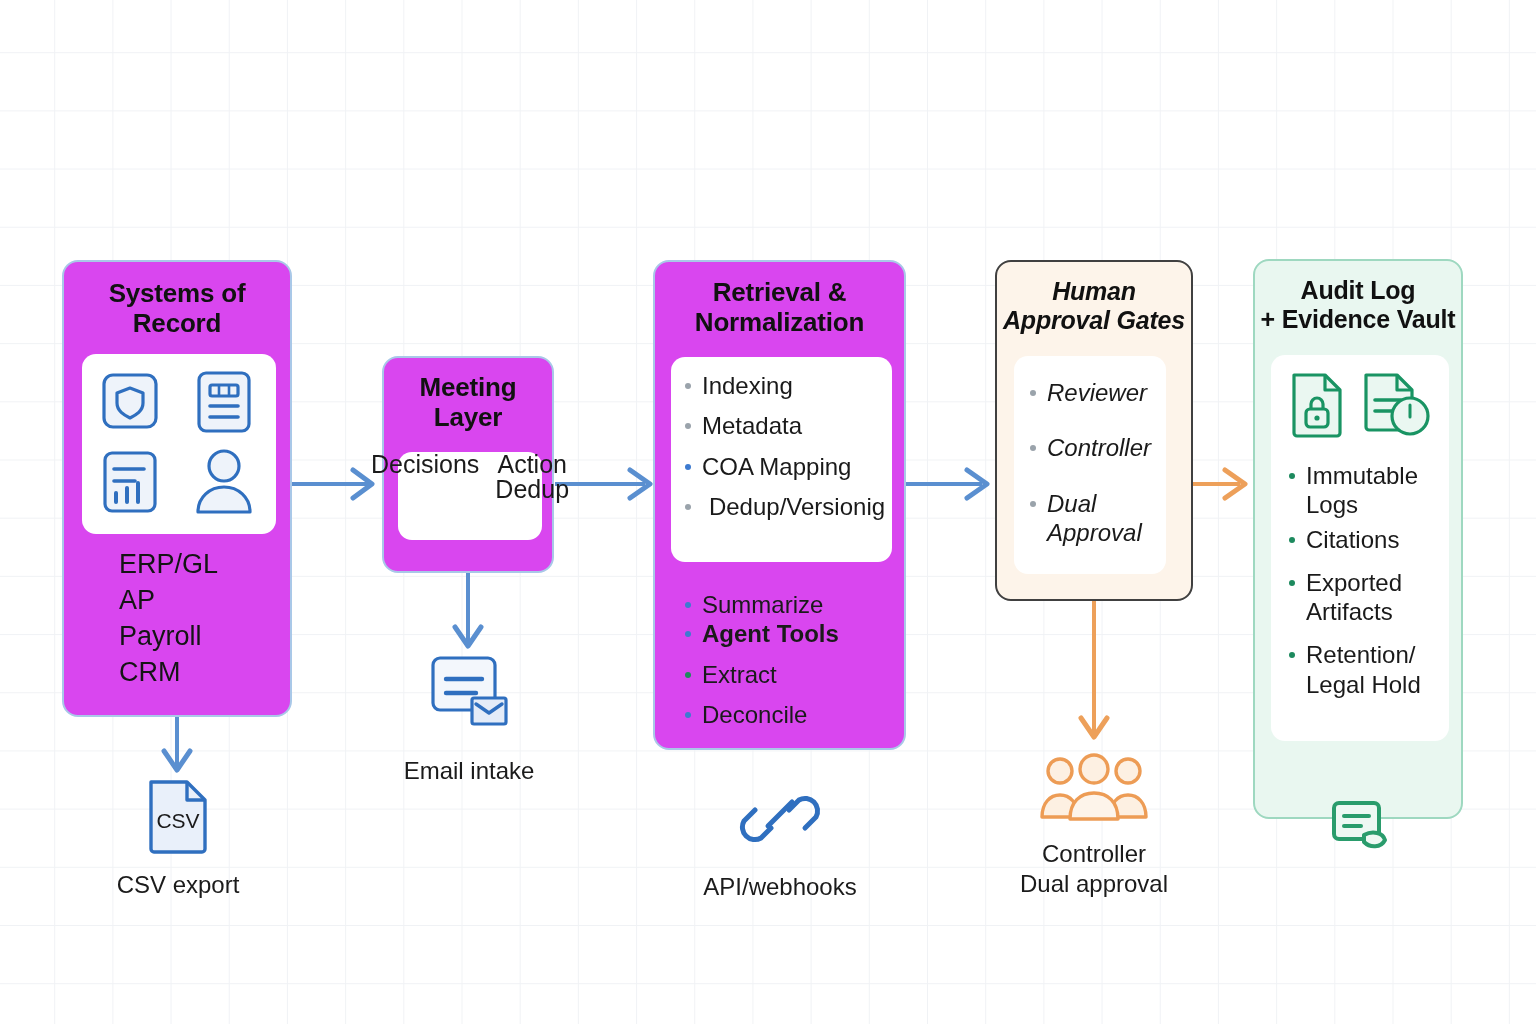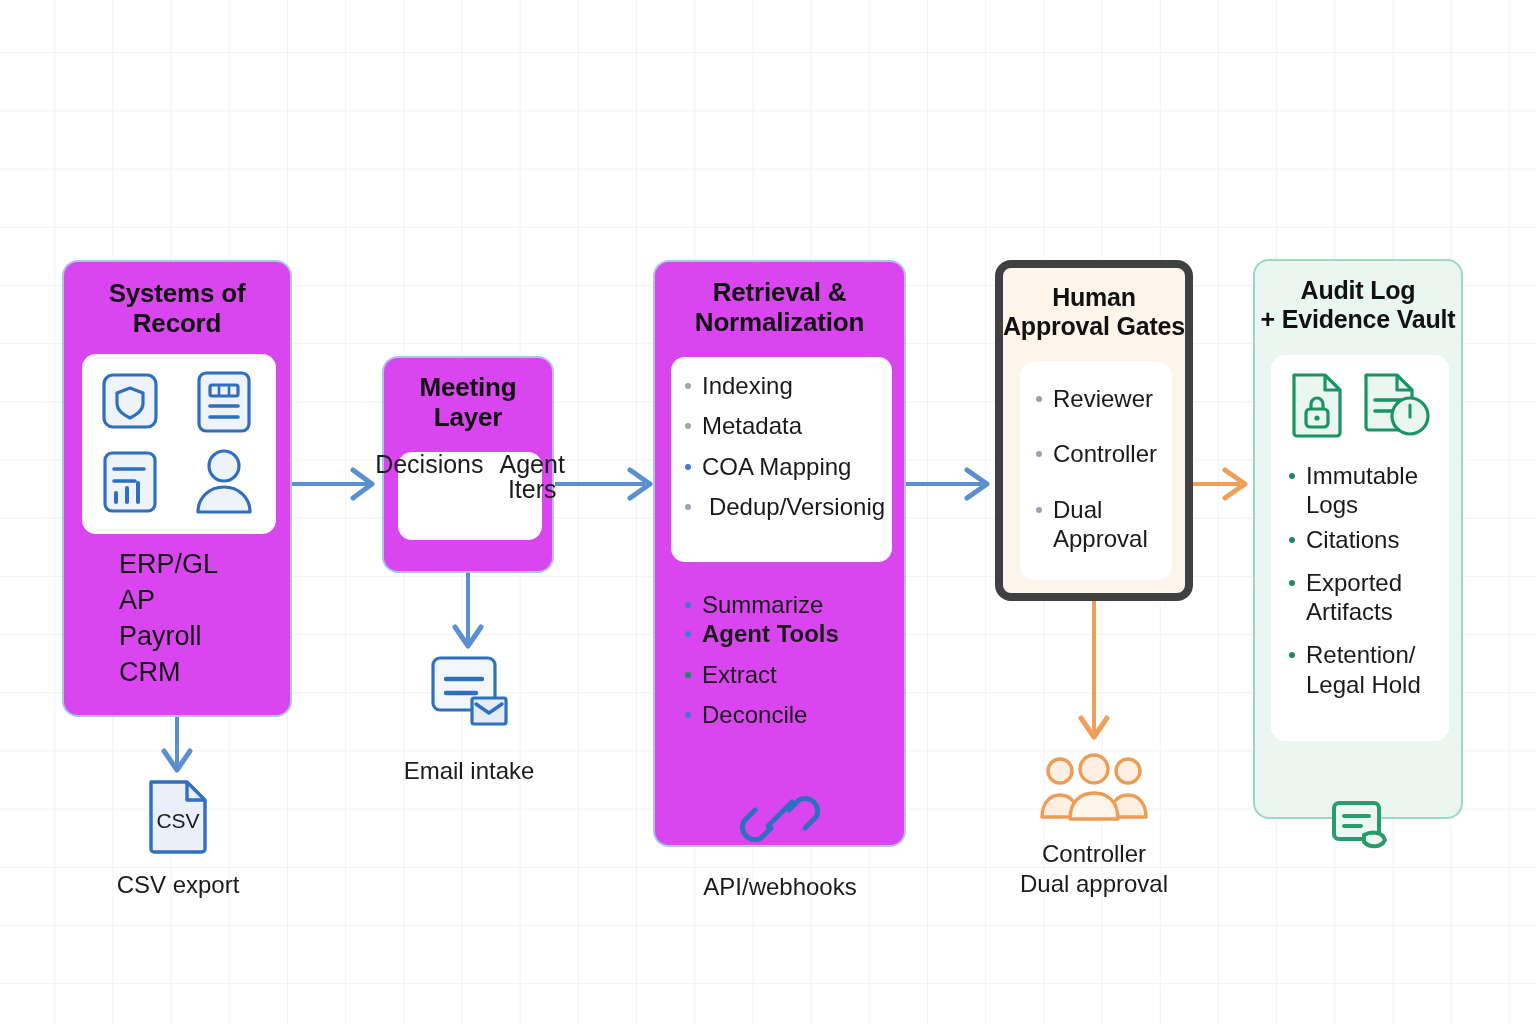--- a/index.html
+++ b/index.html
@@ -33,21 +33,21 @@
     line-height: 1.17;
     letter-spacing: -0.2px;
     color: #111111;
   }
   .inner-card {
     background: #ffffff;
     border-radius: 14px;
     box-sizing: border-box;
   }
   .blue-panel { background: #d946ef; border: 2px solid #a9c8e8; }
-  .orange-panel { background: #fdf4ea; border: 8px solid #404040; }
+  .orange-panel { background: #fdf4ea; border: 2px solid #404040; font-style: italic; }
   .green-panel { background: #e9f7f0; border: 2px solid #9ed8c0; }
 
   .bullet-list { list-style: none; margin: 0; padding: 0; }
   .bullet-list li {
     position: relative;
     padding-left: 21px;
     line-height: 1.22;
   }
   .bullet-list li::before {
     content: "";
@@ -167,25 +167,25 @@
     </div>
   </div>
 
   <div class="panel blue-panel" style="left:382px; top:356px; width:172px; height:217px; padding-top:14px;">
     <div class="panel-title" style="font-size:26px;">
       <div>Meeting</div>
       <div>Layer</div>
     </div>
     <div class="inner-card" style="position:absolute; left:14px; top:94px; width:144px; height:88px; display:flex; flex-direction:row; justify-content:center; gap:16px;">
       <div class="ml-line">Decisions</div>
-      <div class="ml-line">Agent Iters</div>
-    </div>
-  </div>
-
-  <div class="panel blue-panel" style="left:653px; top:260px; width:253px; height:587px; padding-top:15px;">
+      <div class="ml-line">Action Dedup</div>
+    </div>
+  </div>
+
+  <div class="panel blue-panel" style="left:653px; top:260px; width:253px; height:490px; padding-top:15px;">
     <div class="panel-title" style="font-size:26px;">
       <div>Retrieval  &amp;</div>
       <div>Normalization</div>
     </div>
 
     <div class="inner-card" style="position:absolute; left:16px; top:95px; width:221px; height:205px; padding:14px 0 0 10px;">
       <ul class="bullet-list" style="font-size:24px;">
         <li class="b-grey"><span>Indexing</span></li>
         <li class="b-grey" style="margin-top:11px;"><span>Metadata</span></li>
         <li class="b-blue" style="margin-top:11px;"><span>COA Mapping</span></li>

